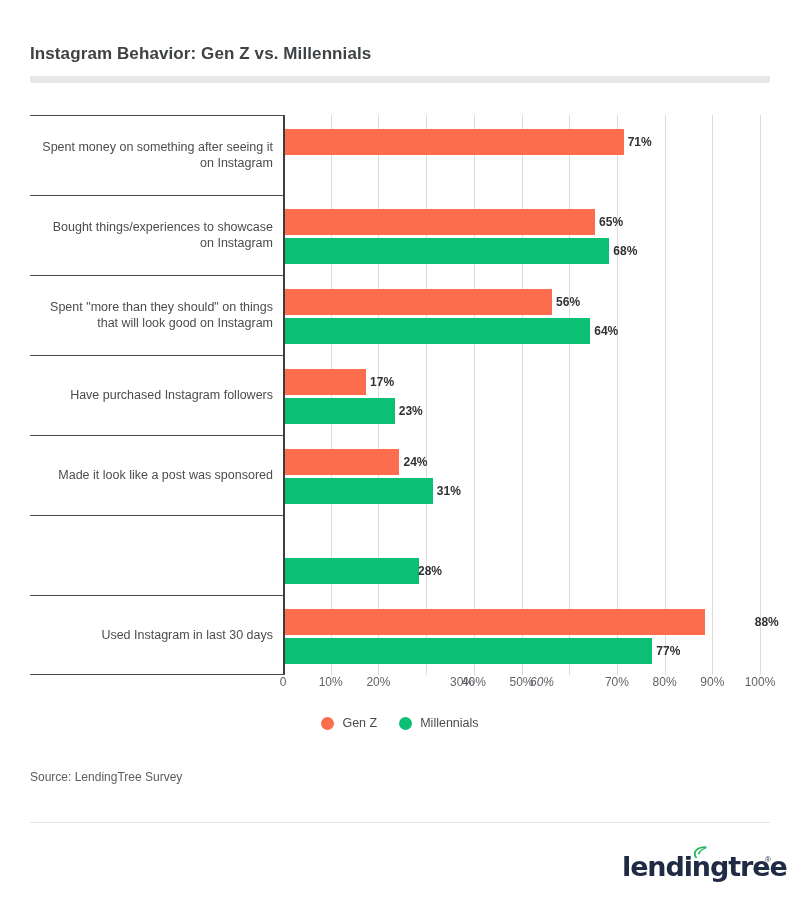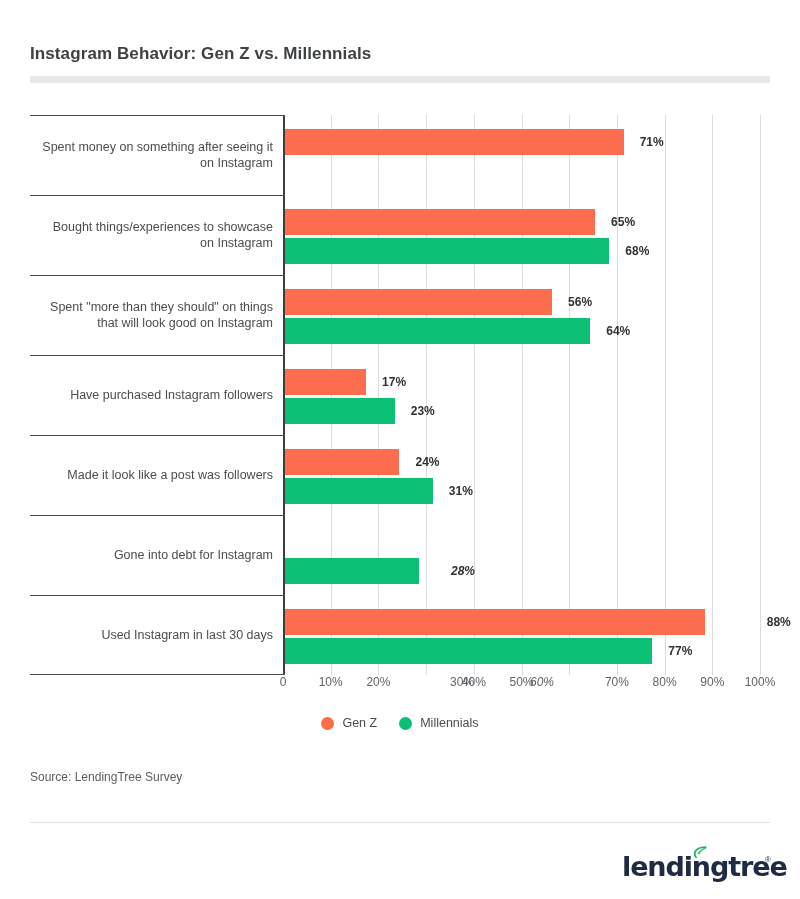--- a/index.html
+++ b/index.html
@@ -139,21 +139,21 @@
   .bar.mill { background: #0bbf74; }
   .bar-value {
     position: absolute;
     top: 0;
     height: 26px;
     line-height: 26px;
     font-size: 12px;
     font-weight: bold;
     color: #2f3133;
     white-space: nowrap;
-    padding-left: 16px;
+    padding-left: 4px;
   }
 
   
   .xaxis {
     position: absolute;
     left: 30px;
     top: 675px;
     width: 740px;
     height: 20px;
   }
@@ -327,42 +327,39 @@
             </div>
             <div class="bar-wrap b">
               <div class="bar mill" style="width: 109.71px; background: rgb(11, 191, 116);"></div>
               <div class="bar-value" style="left: 109.71px;">23%</div>
             </div>
           </div>
         </div>
         <div class="row">
           <div class="row-sep"></div>
           <div class="row-label">
-            <div>Made it look like a post was followers</div>
+            <div>Made it look like a post was sponsored</div>
           </div>
           <div class="bars">
             <div class="bar-wrap a">
               <div class="bar genz" style="width: 114.48px; background: rgb(251, 109, 76);"></div>
               <div class="bar-value" style="left: 114.48px;">24%</div>
             </div>
             <div class="bar-wrap b">
               <div class="bar mill" style="width: 147.87px; background: rgb(11, 191, 116);"></div>
               <div class="bar-value" style="left: 147.87px;">31%</div>
             </div>
           </div>
         </div>
         <div class="row">
           <div class="row-sep"></div>
-          <div class="row-label">
-            <div>Gone into debt for Instagram</div>
-          </div>
           <div class="bars">
             <div class="bar-wrap b">
               <div class="bar mill" style="width: 133.56px; background: rgb(11, 191, 116);"></div>
-              <div class="bar-value" style="left: 150px; font-style: italic;">28%</div>
+              <div class="bar-value" style="left: 129px;">28%</div>
             </div>
           </div>
         </div>
         <div class="row">
           <div class="row-sep"></div>
           <div class="row-sep last"></div>
           <div class="row-label">
             <div>Used Instagram in last 30 days</div>
           </div>
           <div class="bars">

